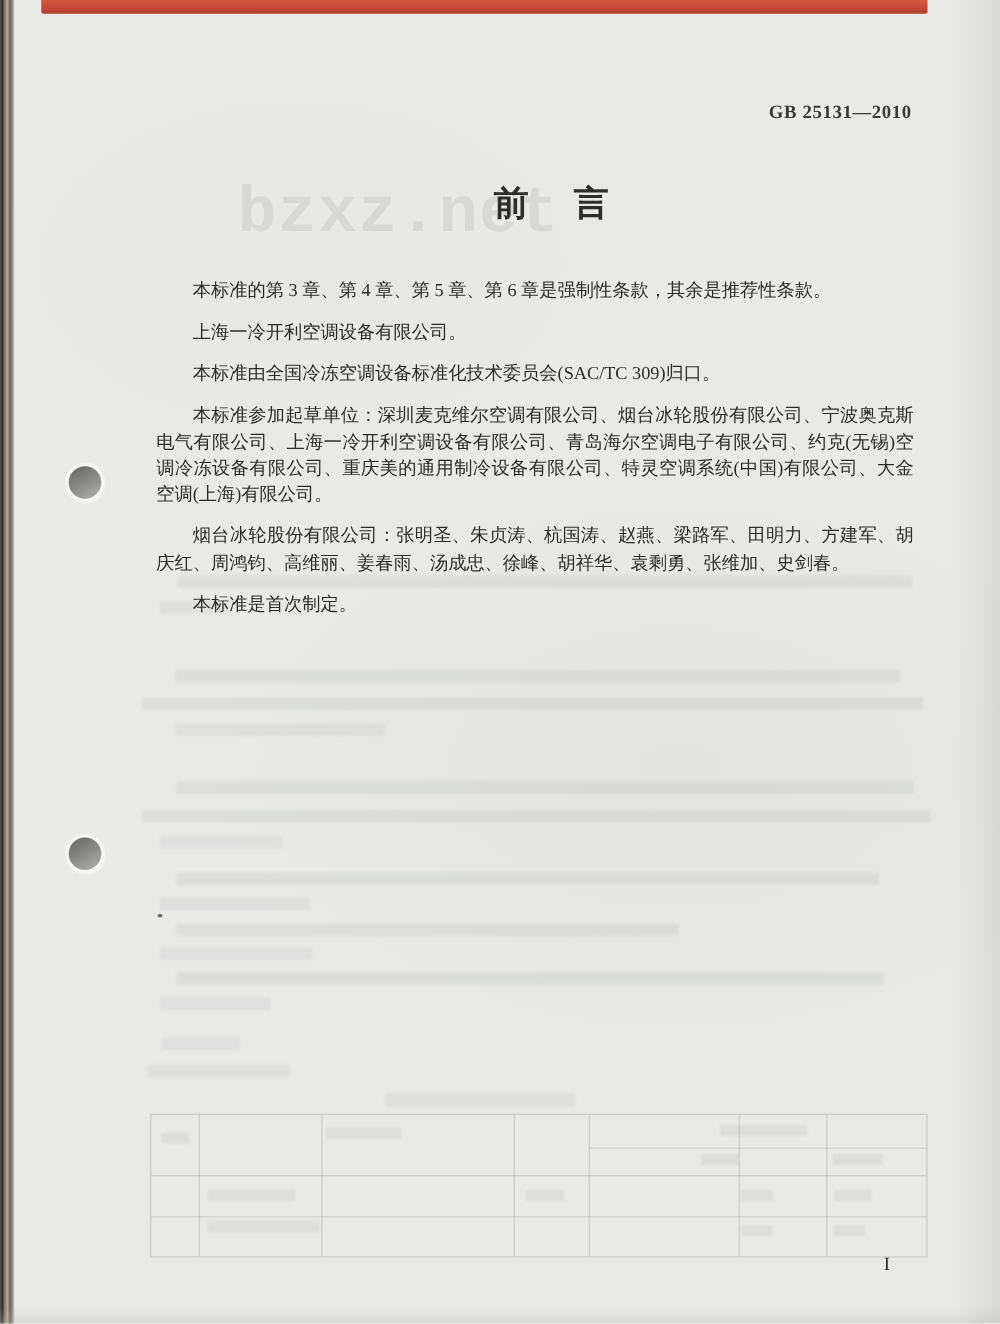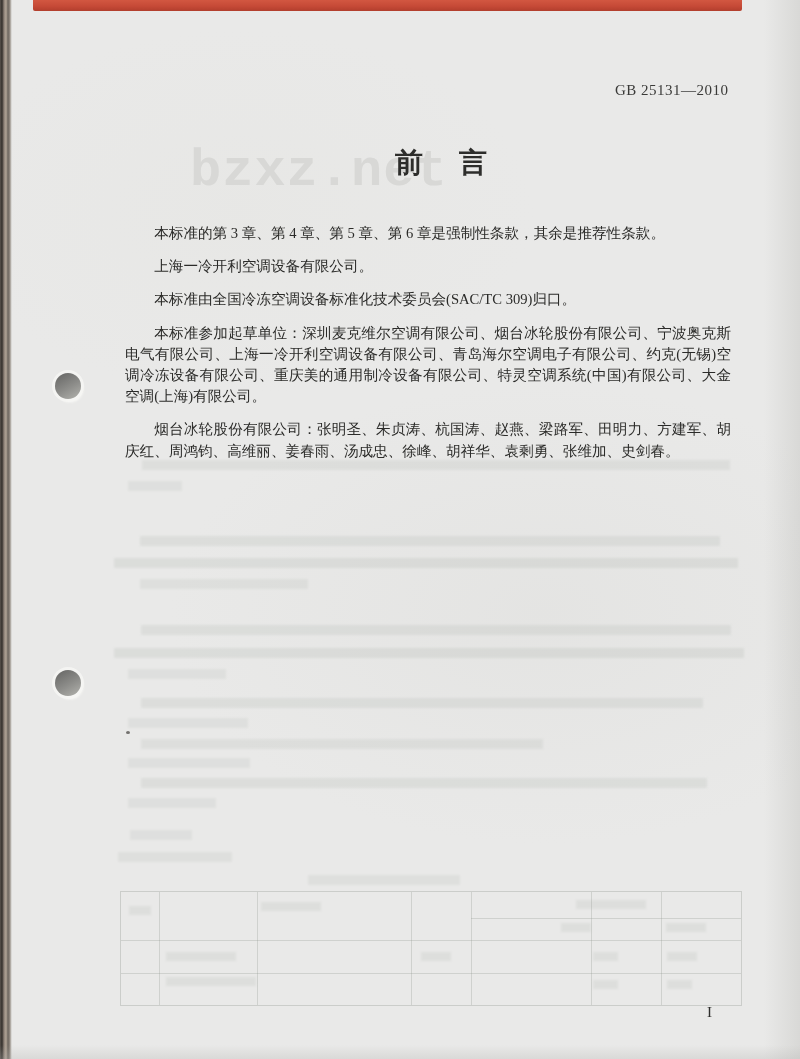--- a/index.html
+++ b/index.html
@@ -18,21 +18,21 @@
       background:linear-gradient(180deg,#d25741 0%, #c64a37 55%, #b23e2d 100%);}
   .right-shade{position:absolute;right:0;top:0;bottom:0;width:36px;
       background:linear-gradient(90deg, rgba(201,201,198,0) 0%, rgba(196,196,193,.45) 100%);}
   .bottom-shade{position:absolute;left:0;right:0;bottom:0;height:14px;
       background:linear-gradient(0deg, rgba(180,180,177,.30), rgba(180,180,177,0));}
 
   .watermark{position:absolute;left:190px;top:142px;
       font-family:Liberation Mono, monospace;
       font-size:52px;font-weight:700;letter-spacing:1px;color:#d8d8d6;z-index:1;}
 
-  .std-code{position:absolute;left:615px;top:82px;font-size:15px;font-weight:400;
+  .std-code{position:absolute;left:615px;top:82px;font-size:15px;font-weight:700;
       letter-spacing:.5px;color:#3a3a38;z-index:2;}
 
   .title{position:absolute;left:43px;top:144px;width:800px;text-align:center;
       font-size:28px;font-weight:700;letter-spacing:4px;color:#2d2d2b;z-index:2;}
 
   .body-text{position:absolute;left:113px;top:211px;width:630px;z-index:2;
       font-size:14.6px;line-height:21.2px;color:#2b2b29;text-align:justify;}
   .body-text p{margin:12px;text-indent:2em;}
 
   .hole{position:absolute;width:26px;height:26px;border-radius:50%;z-index:3;
@@ -68,20 +68,21 @@
   <div class="std-code">GB 25131—2010</div>
 
   <div class="title">前　言</div>
 
   <div class="body-text">
     <p>本标准的第 3 章、第 4 章、第 5 章、第 6 章是强制性条款，其余是推荐性条款。</p>
     <p>上海一冷开利空调设备有限公司。</p>
     <p>本标准由全国冷冻空调设备标准化技术委员会(SAC/TC 309)归口。</p>
     <p>本标准参加起草单位：深圳麦克维尔空调有限公司、烟台冰轮股份有限公司、宁波奥克斯电气有限公司、上海一冷开利空调设备有限公司、青岛海尔空调电子有限公司、约克(无锡)空调冷冻设备有限公司、重庆美的通用制冷设备有限公司、特灵空调系统(中国)有限公司、大金空调(上海)有限公司。</p>
     <p>烟台冰轮股份有限公司：张明圣、朱贞涛、杭国涛、赵燕、梁路军、田明力、方建军、胡庆红、周鸿钧、高维丽、姜春雨、汤成忠、徐峰、胡祥华、袁剩勇、张维加、史剑春。</p>
+    <p>本标准是首次制定。</p>
   </div>
 
   <div class="hole hole1"></div>
   <div class="hole hole2"></div>
 
   <div class="g" style="left:142px;top:460px;width:588px;opacity:.14"></div>
   <div class="g" style="left:128px;top:481px;width:54px;opacity:.12"></div>
   <div class="g" style="left:140px;top:536px;width:580px;opacity:.15"></div>
   <div class="g" style="left:114px;top:558px;width:624px;opacity:.16"></div>
   <div class="g" style="left:140px;top:579px;width:168px;opacity:.13"></div>

